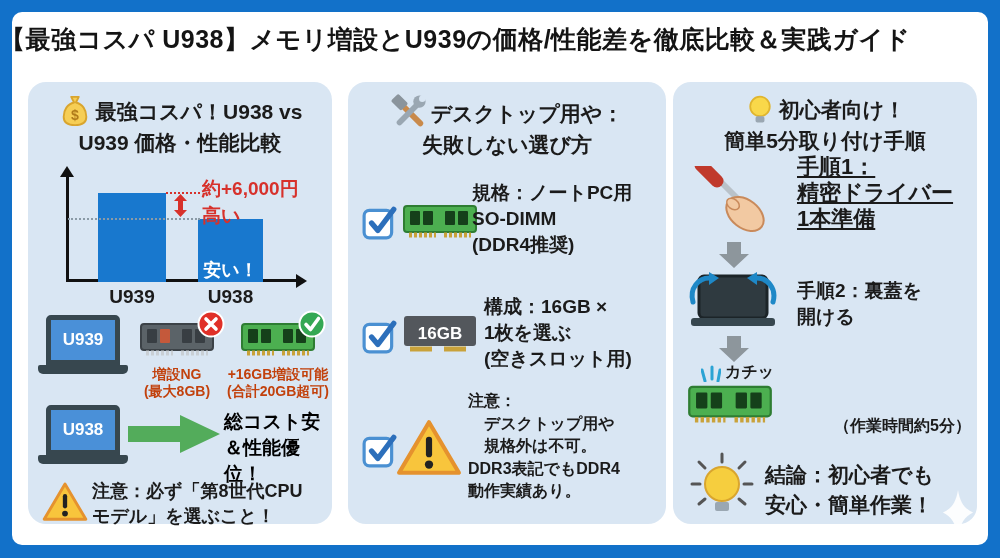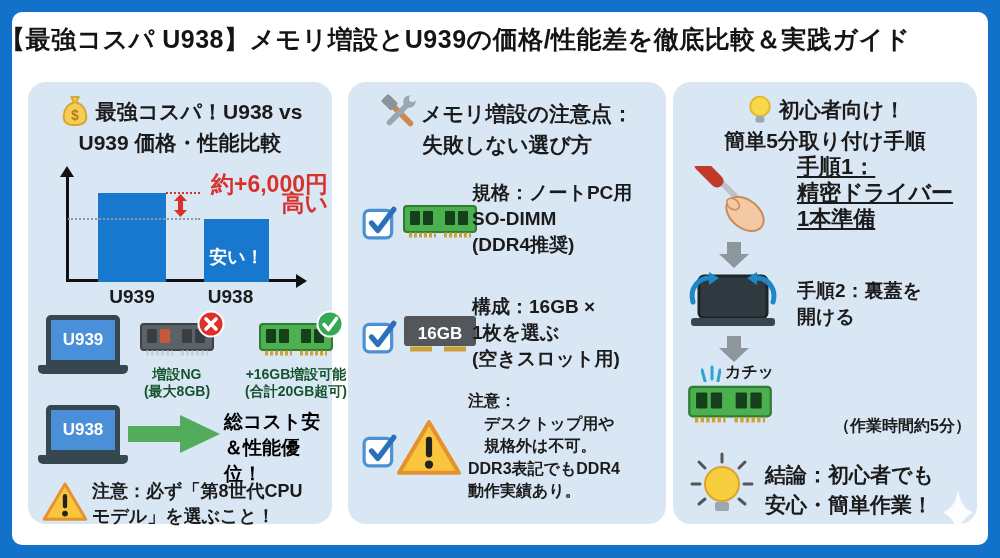--- a/index.html
+++ b/index.html
@@ -16,34 +16,34 @@
   .p-hdr .icn { vertical-align:-9px; margin-right:4px; }
   .abs { position:absolute; }
   .txt { position:absolute; font-weight:bold; color:#1b1b1b; white-space:pre-line; }
   
   .axis-v { position:absolute; left:38px; top:93px; width:3px; height:107px; background:#111; }
   .axis-v-arrow { position:absolute; left:32px; top:84px; width:0; height:0; border-left:7px solid transparent; border-right:7px solid transparent; border-bottom:11px solid #111; }
   .axis-h { position:absolute; left:38px; top:197px; width:232px; height:3px; background:#111; }
   .axis-h-arrow { position:absolute; left:268px; top:192px; width:0; height:0; border-top:7px solid transparent; border-bottom:7px solid transparent; border-left:11px solid #111; }
   .bar { position:absolute; bottom:242px; background:#1878CE; }
   .bar-1 { left:70px; width:68px; }
-  .bar-2 { left:176px; width:65px; display:flex; justify-content:center; align-items:center; }
+  .bar-2 { left:170px; width:65px; display:flex; justify-content:center; align-items:flex-end; }
   .bar-2 span { color:#fff; font-weight:bold; font-size:18px; margin-top:13px; }
   .dot-red { position:absolute; left:138px; top:110px; width:34px; border-top:2px dotted #D7312B; }
   .dot-gray { position:absolute; left:40px; top:136px; width:132px; border-top:2px dotted #8a9aa6; }
-  .chart-note { position:absolute; left:174px; top:93px; width:126px; text-align:right; color:#D7312B; font-weight:bold; font-size:23px; line-height:19px; white-space:pre-line; }
+  .chart-note { position:absolute; left:174px; top:93px; width:126px; text-align:left; color:#D7312B; font-weight:bold; font-size:19px; line-height:27px; white-space:pre-line; }
   .xlab { position:absolute; top:204px; text-align:center; font-weight:bold; font-size:19px; color:#1b1b1b; }
   
   .laptop { position:absolute; width:90px; }
   .laptop-screen { margin:0 auto; width:74px; height:50px; background:#4A90D8; border:5px solid #37474F; border-radius:5px 5px 0 0; display:flex; align-items:center; justify-content:center; color:#fff; font-weight:bold; font-size:17px; }
   .laptop-base { width:90px; height:9px; background:#37474F; border-radius:2px 2px 5px 5px; }
   .ram-group { position:absolute; text-align:center; }
   .ram-wrap { position:relative; display:inline-block; }
   .badge { position:absolute; top:-10px; right:-10px; }
-  .ram-label { font-weight:bold; font-size:14px; line-height:17px; color:#14532d; white-space:pre-line; margin-top:2px; }
+  .ram-label { font-weight:bold; font-size:14px; line-height:17px; color:#c2410c; white-space:pre-line; margin-top:2px; }
   .green-big { color:#000000; font-weight:bold; font-size:19px; line-height:26px; white-space:pre-line; }
   .sparkle { position:absolute; left:936px; top:490px; }
 </style>
 </head>
 <body>
 
 <div class="frame"></div>
 <div class="inner"></div>
 
 <h1 class="title">【最強コスパ U938】メモリ増設とU939の価格/性能差を徹底比較＆実践ガイド</h1>
@@ -97,21 +97,21 @@
         <line x1="42" y1="33" x2="69" y2="33" stroke="#C9CFD4" stroke-width="5" stroke-dasharray="3 2"></line>
       </svg>
       <svg class="badge" width="28" height="28" viewBox="0 0 28 28">
           <circle cx="14" cy="14" r="12.5" fill="#E03028" stroke="#fff" stroke-width="2"></circle>
           <path d="M9 9 L19 19 M19 9 L9 19" stroke="#fff" stroke-width="3.6" stroke-linecap="round"></path>
         </svg>
     </span>
     <div class="ram-label">増設NG
 (最大8GB)</div>
   </div>
-  <div class="ram-group" style="left:216px; top:238px; width:104px;">
+  <div class="ram-group" style="left:198px; top:238px; width:104px;">
     <span class="ram-wrap">
       <svg width="76" height="40" viewBox="0 0 76 40">
         <rect x="2" y="4" width="72" height="26" rx="3" fill="#4CAF50" stroke="#2E7D32" stroke-width="2"></rect>
         <rect x="8" y="9" width="10" height="14" rx="1" fill="#15401A"></rect>
         <rect x="21" y="9" width="10" height="14" rx="1" fill="#15401A"></rect>
         <rect x="43" y="9" width="10" height="14" rx="1" fill="#15401A"></rect>
         <rect x="56" y="9" width="10" height="14" rx="1" fill="#15401A"></rect>
         <line x1="7" y1="33" x2="34" y2="33" stroke="#C9A23A" stroke-width="5" stroke-dasharray="3 2"></line>
         <line x1="42" y1="33" x2="69" y2="33" stroke="#C9A23A" stroke-width="5" stroke-dasharray="3 2"></line>
       </svg>
@@ -147,21 +147,21 @@
 
 <section class="panel panel-mid">
   <div class="p-hdr">
     <div>
       <svg class="icn" width="36" height="36" viewBox="0 0 38 38">
           <line x1="9" y1="9" x2="31" y2="31" stroke="#C98A4B" stroke-width="6" stroke-linecap="round"></line>
           <rect x="2" y="3" width="15" height="11" rx="2" fill="#8A949C" transform="rotate(45 9 8)"></rect>
           <line x1="30" y1="9" x2="9" y2="30" stroke="#9AA7B2" stroke-width="6" stroke-linecap="round"></line>
           <circle cx="30" cy="8" r="6.5" fill="#9AA7B2"></circle>
           <circle cx="33" cy="5" r="3.4" fill="#D9E6F3"></circle>
-        </svg><span>メモリ増設の注意点：</span>
+        </svg><span>デスクトップ用や：</span>
     </div>
     <div>失敗しない選び方</div>
   </div>
 
   <svg class="abs" style="left:14px; top:122px;" width="36" height="36" viewBox="0 0 34 34">
       <rect x="2" y="6" width="26" height="26" rx="5" fill="#fff" stroke="#4A90D2" stroke-width="3"></rect>
       <path d="M9 18 L15 25 L30 5" fill="none" stroke="#2C6FBB" stroke-width="5" stroke-linecap="round" stroke-linejoin="round"></path>
     </svg>
   <svg class="abs" style="left:54px; top:120px;" width="76" height="40" viewBox="0 0 76 40">
     <rect x="2" y="4" width="72" height="26" rx="3" fill="#4CAF50" stroke="#2E7D32" stroke-width="2"></rect>
@@ -179,21 +179,21 @@
   <svg class="abs" style="left:14px; top:236px;" width="36" height="36" viewBox="0 0 34 34">
       <rect x="2" y="6" width="26" height="26" rx="5" fill="#fff" stroke="#4A90D2" stroke-width="3"></rect>
       <path d="M9 18 L15 25 L30 5" fill="none" stroke="#2C6FBB" stroke-width="5" stroke-linecap="round" stroke-linejoin="round"></path>
     </svg>
   <svg class="abs" style="left:54px; top:232px;" width="76" height="40" viewBox="0 0 76 40">
     <rect x="2" y="2" width="72" height="30" rx="3" fill="#53575C"></rect>
     <text x="38" y="25" text-anchor="middle" font-size="17" font-weight="bold" fill="#fff">16GB</text>
     <line x1="8" y1="35" x2="34" y2="35" stroke="#C9A23A" stroke-width="5" stroke-dasharray="22 4"></line>
       <line x1="42" y1="35" x2="68" y2="35" stroke="#C9A23A" stroke-width="5" stroke-dasharray="22 4"></line>
   </svg>
-  <div class="txt" style="left:124px; top:212px; width:195px; font-size:19px; line-height:26px;">構成：16GB ×
+  <div class="txt" style="left:136px; top:212px; width:195px; font-size:19px; line-height:26px;">構成：16GB ×
 1枚を選ぶ
 (空きスロット用)</div>
 
   <svg class="abs" style="left:14px; top:350px;" width="36" height="36" viewBox="0 0 34 34">
       <rect x="2" y="6" width="26" height="26" rx="5" fill="#fff" stroke="#4A90D2" stroke-width="3"></rect>
       <path d="M9 18 L15 25 L30 5" fill="none" stroke="#2C6FBB" stroke-width="5" stroke-linecap="round" stroke-linejoin="round"></path>
     </svg>
   <svg class="abs" style="left:48px; top:336px;" width="66" height="60" viewBox="0 0 64 58">
       <path d="M32 4 L61 53 L3 53 Z" fill="#F8C53C" stroke="#E5922E" stroke-width="4" stroke-linejoin="round"></path>
       <rect x="29" y="18" width="6" height="20" rx="3" fill="#222"></rect>

